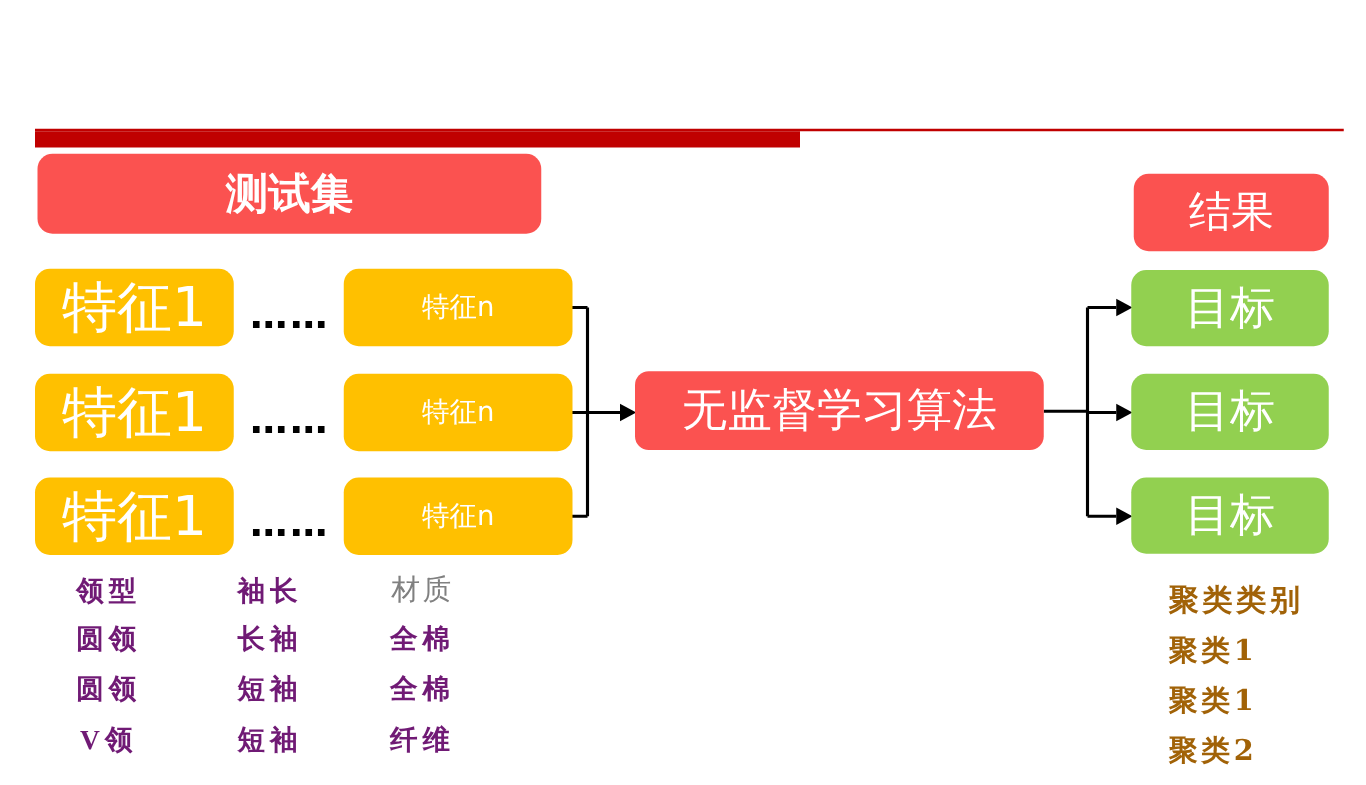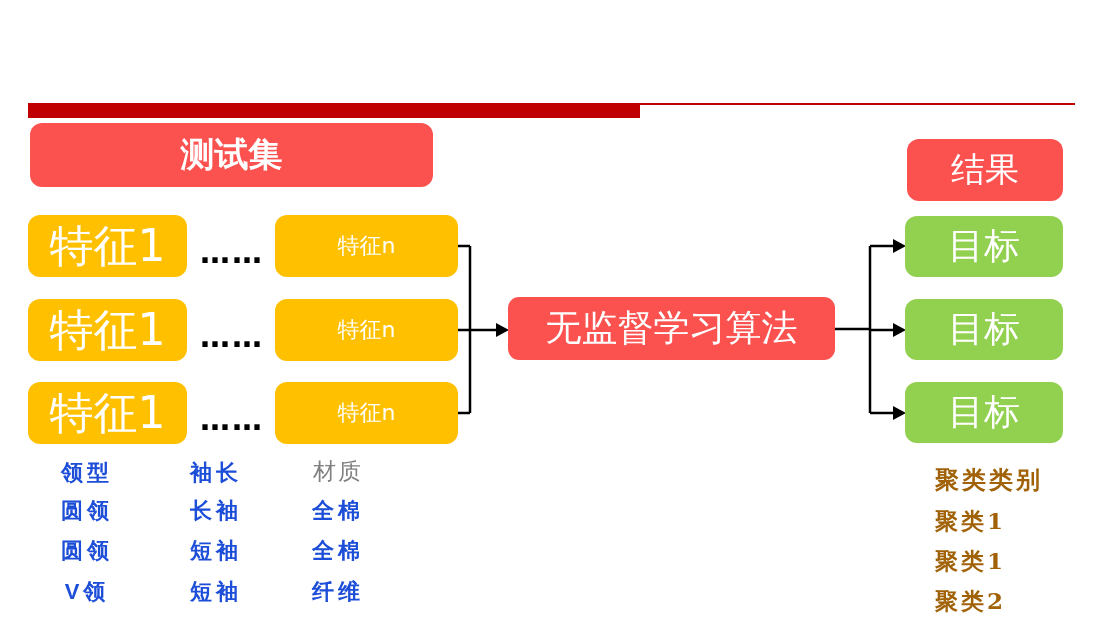--- a/index.html
+++ b/index.html
@@ -35,22 +35,22 @@
   .dots{
     position:absolute;left:188px;width:88px;height:34px;line-height:30px;
     text-align:center;font-size:30px;font-weight:bold;color:#000;letter-spacing:2px;
   }
   .drow0{top:238px;} .drow1{top:322px;} .drow2{top:405px;}
   
   .connectors{position:absolute;left:0;top:0;width:1093px;height:628px;pointer-events:none;}
   
   .tcell{
     position:absolute;height:26px;line-height:26px;text-align:center;
-    font-family:Liberation Sans, sans-serif;
-    font-weight:bold;font-size:22px;color:#1d4ed8;letter-spacing:4px;
+    font-family:Liberation Serif, serif;
+    font-weight:bold;font-size:22px;color:#701a75;letter-spacing:4px;
   }
   .tc0{left:39px;width:96px;} .tc1{left:168px;width:96px;} .tc2{left:290px;width:96px;}
   .tr0{top:460px;} .tr1{top:498px;} .tr2{top:538px;} .tr3{top:579px;}
   .tcell.muted{
     font-family:Liberation Mono, monospace;
     font-weight:normal;color:var(--gray,#808080);letter-spacing:2px;font-size:23px;
   }
   
   .cl{
     position:absolute;left:935px;width:140px;height:26px;line-height:26px;

